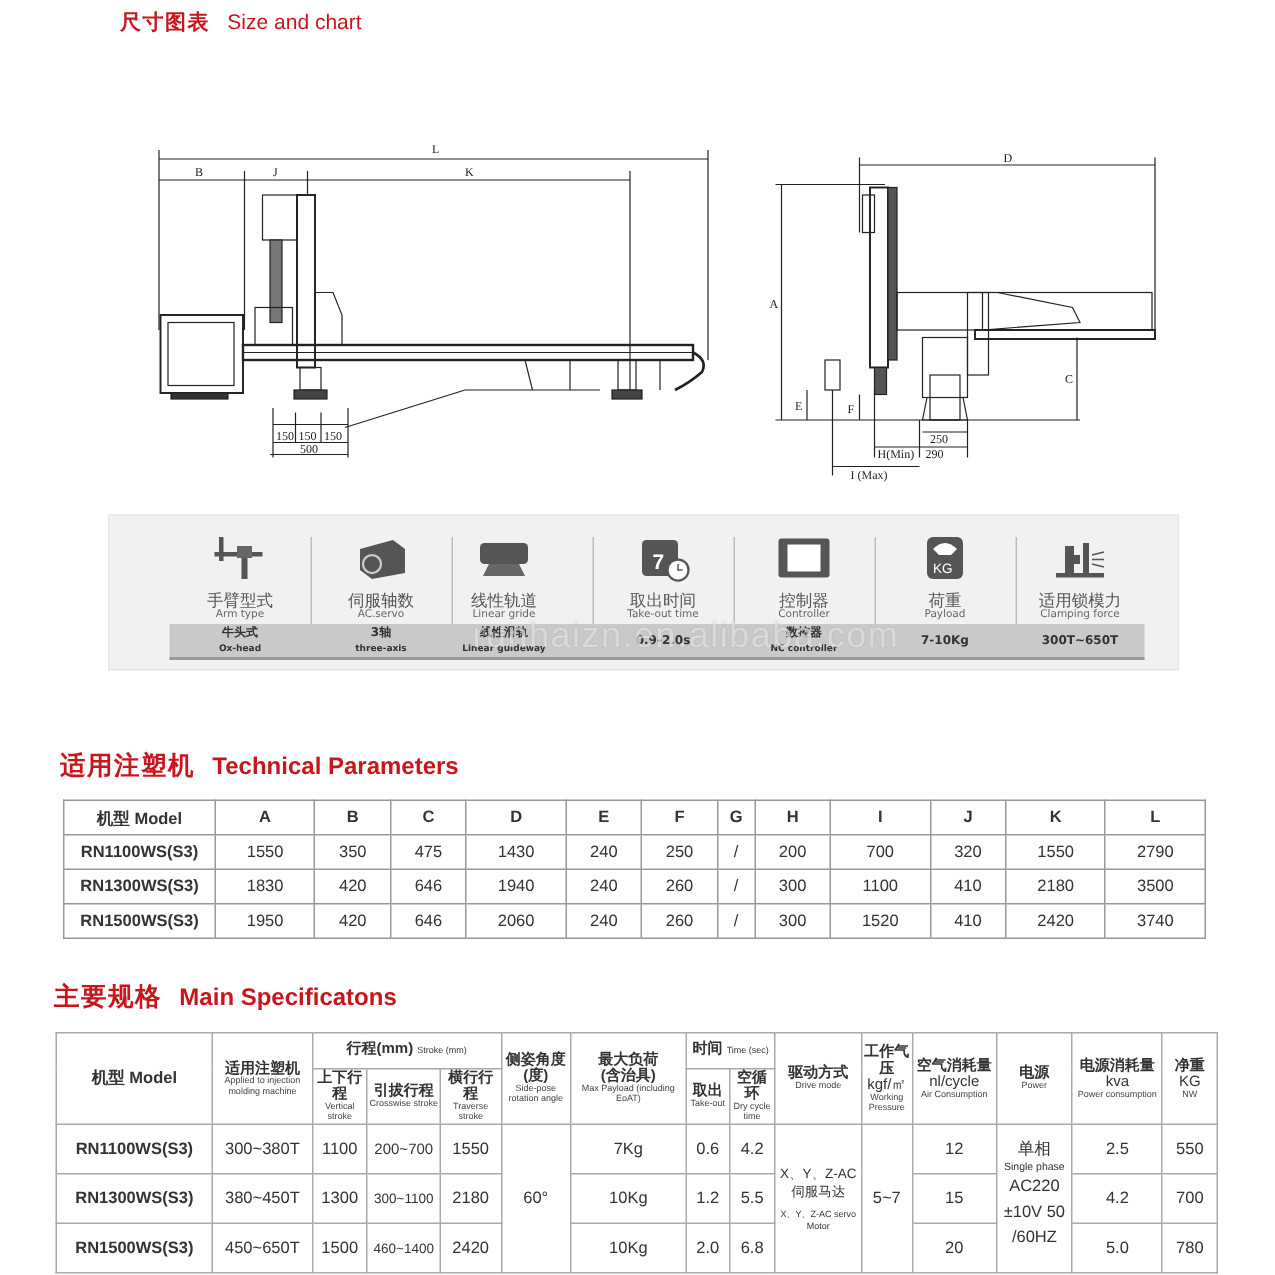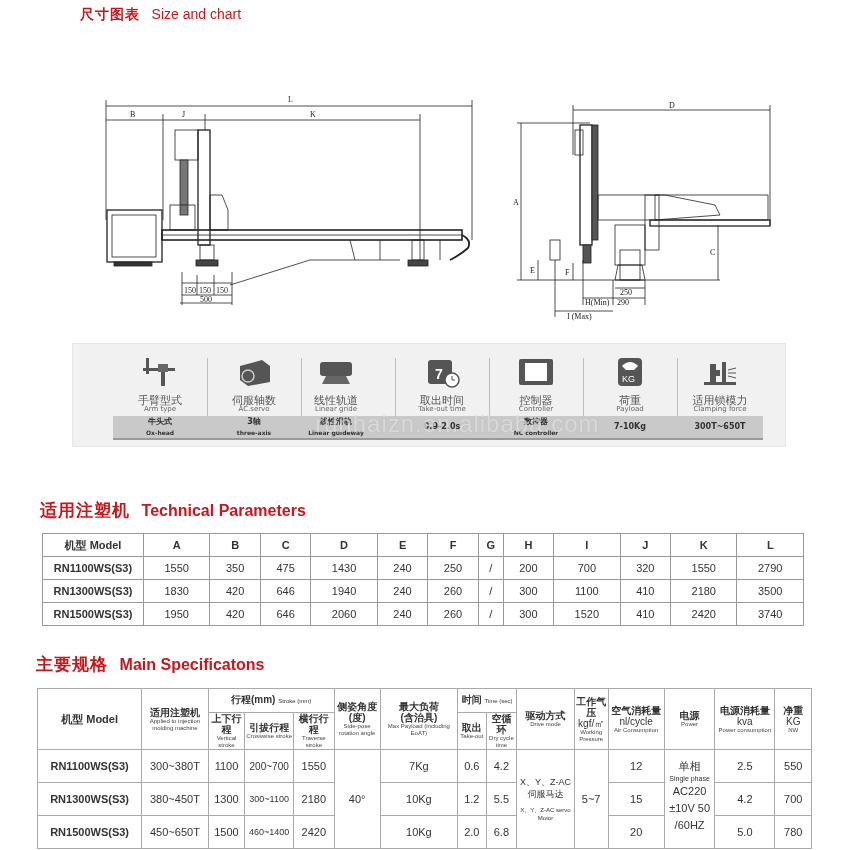--- a/index.html
+++ b/index.html
@@ -348,21 +348,21 @@
     <th style="width:40px"><span>横行行程</span><small>Traverse stroke</small></th>
     <th style="width:28px"><span>取出</span><small>Take-out</small></th>
     <th style="width:30px"><span>空循环</span><small>Dry cycle time</small></th>
   </tr>
   <tr>
     <td class="model">RN1100WS(S3)</td>
     <td>300~380T</td>
     <td>1100</td>
     <td style="font-size:10px">200~700</td>
     <td>1550</td>
-    <td rowspan="3">40°</td>
+    <td rowspan="3">60°</td>
     <td>7Kg</td>
     <td>0.6</td>
     <td>4.2</td>
     <td rowspan="3" class="drive"><span>X、Y、Z-AC伺服马达</span><small>X、Y、Z-AC servo Motor</small></td>
     <td rowspan="3">5~7</td>
     <td>12</td>
     <td rowspan="3" class="power"><span>单相</span><small>Single phase</small><span>AC220 ±10V 50 /60HZ</span></td>
     <td>2.5</td>
     <td>550</td>
   </tr>

